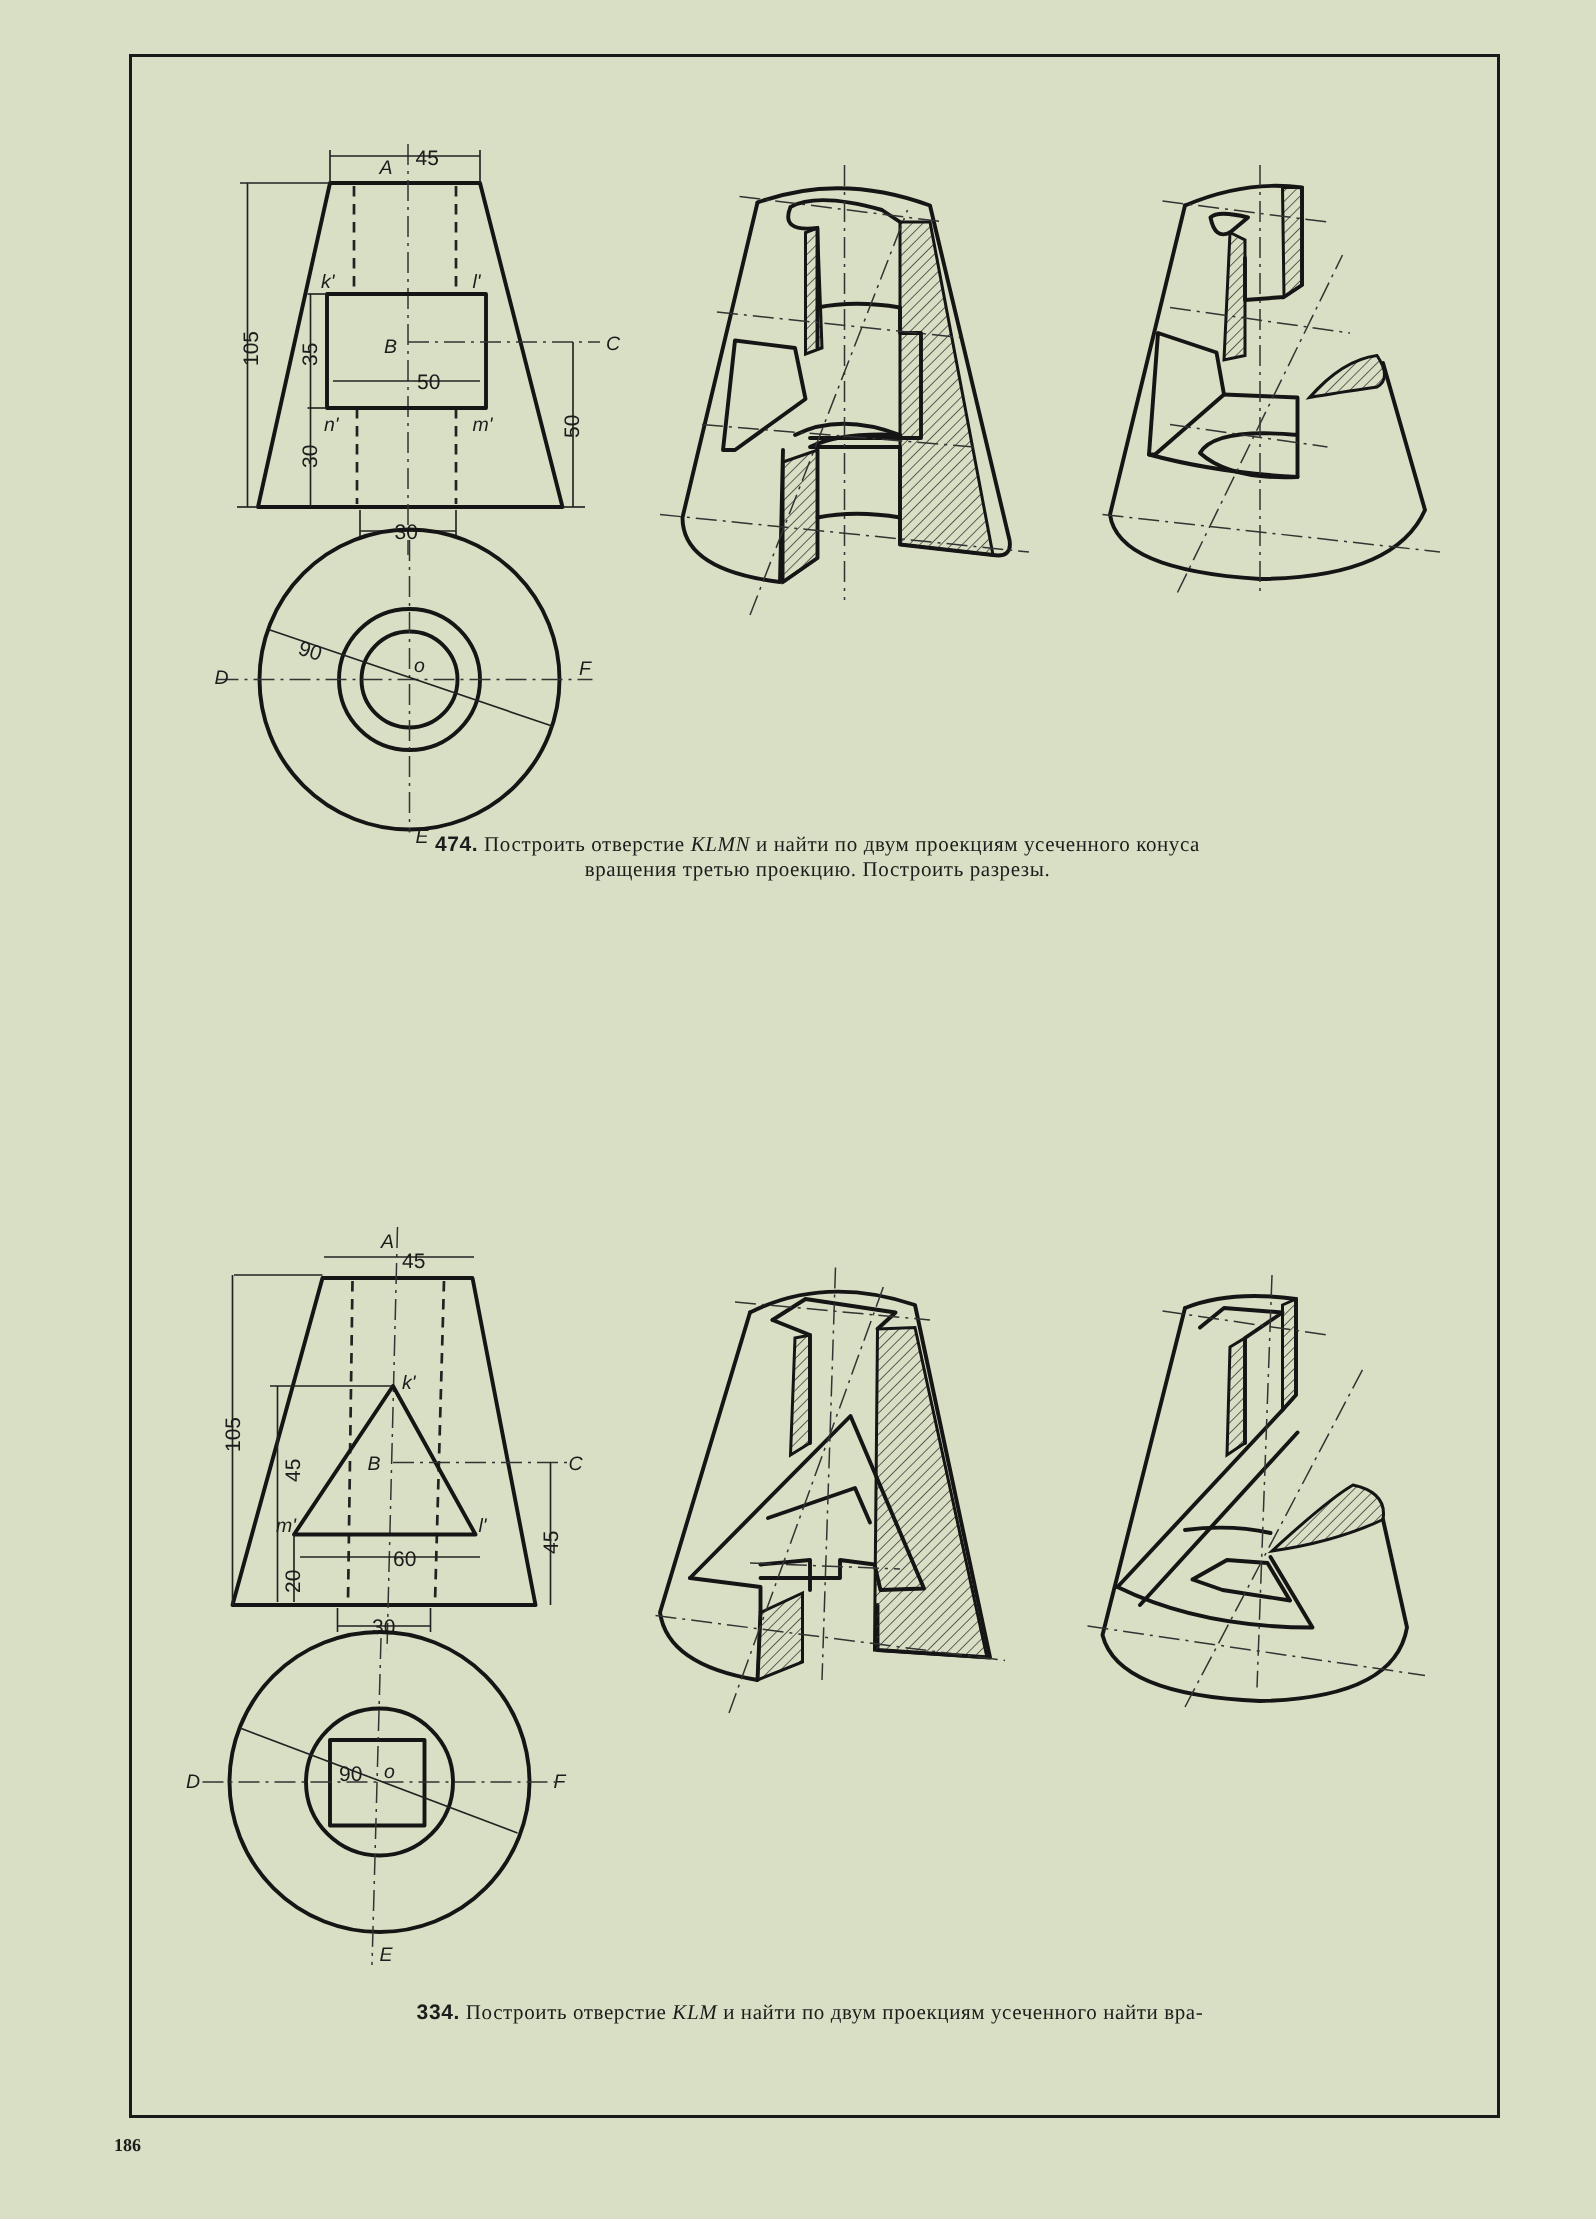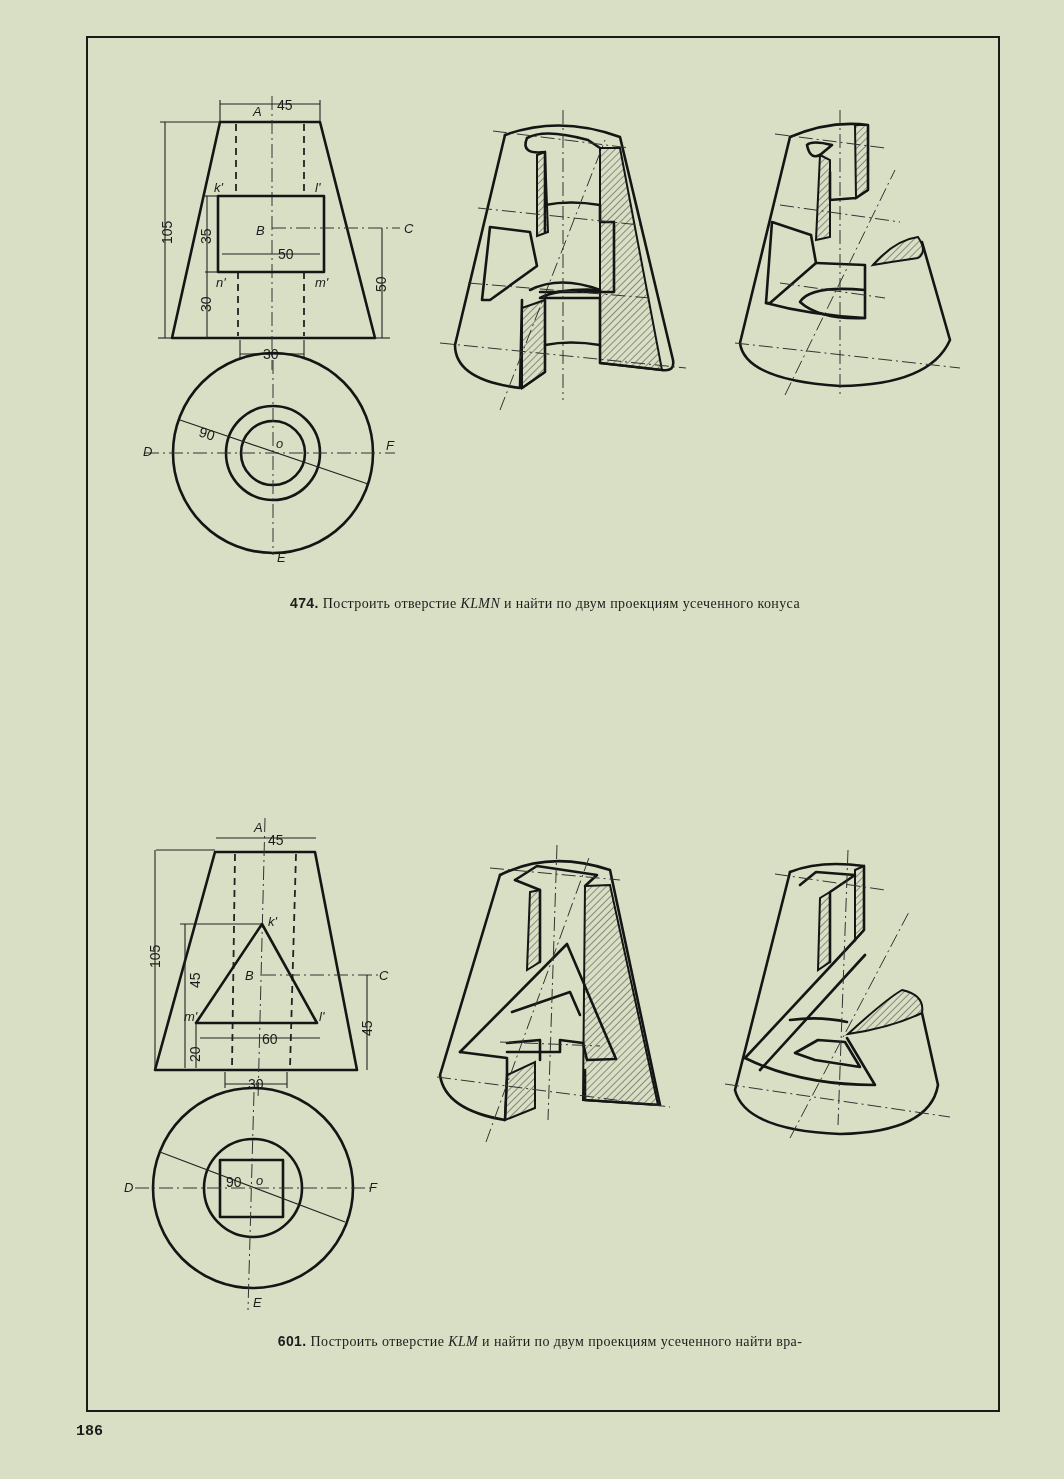--- a/index.html
+++ b/index.html
@@ -20,22 +20,22 @@
   .center { stroke:#333; stroke-width:1; fill:none; stroke-dasharray:14 4 2 4; }
   .lbl { font-family:"Liberation Sans", sans-serif; font-style:italic; font-size:13px; fill:#1c1c1c; }
   .dim { font-family:"Liberation Sans", sans-serif; font-size:14px; fill:#1c1c1c; }
   .caption {
     position:absolute; font-size:14px; line-height:17px; text-align:center;
     letter-spacing:0.4px;
   }
   .caption b { font-family:"Liberation Sans", sans-serif; font-weight:bold; }
   .caption i { font-style:italic; }
   .page-num {
-    position:absolute; left:76px; top:1423px; font-size:15px; font-weight:bold;
-    font-family:Liberation Mono, monospace;
+    position:absolute; left:76px; top:1423px; font-size:12px; font-weight:bold;
+    font-family:Liberation Serif, serif;
   }
 </style>
 </head>
 <body>
 
 <div class="frame"></div>
 
 <svg width="1064" height="1479" style="left:0;top:0;">
 
   <polyline class="thick" points="220,122 320,122 375,338 172,338 220,122"></polyline>
@@ -133,27 +133,28 @@
   <path class="thick" d="M816,263 L865,265 L865,318 Q820,320 800,302 Q810,285 865,290"></path>
   <path class="thick" d="M766,303 Q810,315 865,318"></path>
   <line class="center" x1="840" y1="110" x2="840" y2="395"></line>
   <line class="center" x1="775" y1="134" x2="885" y2="148"></line>
   <line class="center" x1="780" y1="205" x2="900" y2="222"></line>
   <line class="center" x1="780" y1="283" x2="885" y2="298"></line>
   <line class="center" x1="735" y1="343" x2="960" y2="368"></line>
   <line class="center" x1="785" y1="395" x2="895" y2="170"></line>
 </svg>
 
-<div class="caption" style="left:150px;top:595px;width:790px;">
+<div class="caption" style="left:150px;top:554px;width:790px;">
   <div>
     <b>474.</b>
     <span>Построить отверстие</span>
     <i>KLMN</i>
     <span>и найти по двум проекциям усеченного конуса</span>
   </div>
+  <div>вращения третью проекцию. Построить разрезы.</div>
 </div>
 
 <svg width="1064" height="1479" style="left:0;top:0;">
   <polyline class="thick" points="215,852 315,852 357,1070 155,1070 215,852"></polyline>
   <line class="dash" x1="235" y1="854" x2="232" y2="1068"></line>
   <line class="dash" x1="296" y1="854" x2="290" y2="1068"></line>
   <line class="center" x1="265" y1="818" x2="258" y2="1100"></line>
   <polygon class="thick" points="262,924 317,1023 196,1023" fill="none"></polygon>
   <line class="center" x1="262" y1="975" x2="378" y2="975"></line>
 
@@ -229,20 +230,20 @@
   <path class="thick" d="M795,1053 L818,1040 L845,1042 L860,1067 L815,1060 L795,1053"></path>
   <path class="thick" d="M790,1020 Q820,1016 847,1022"></path>
   <line class="center" x1="848" y1="850" x2="838" y2="1125"></line>
   <line class="center" x1="775" y1="874" x2="885" y2="890"></line>
   <line class="center" x1="725" y1="1084" x2="950" y2="1117"></line>
   <line class="center" x1="790" y1="1138" x2="910" y2="910"></line>
 </svg>
 
 <div class="caption" style="left:130px;top:1333px;width:820px;">
   <div>
-    <b>601.</b>
+    <b>334.</b>
     <span>Построить отверстие</span>
     <i>KLM</i>
     <span>и найти по двум проекциям усеченного найти вра-</span>
   </div>
 </div>
 
 <div class="page-num">186</div>
 
 </body></html>

